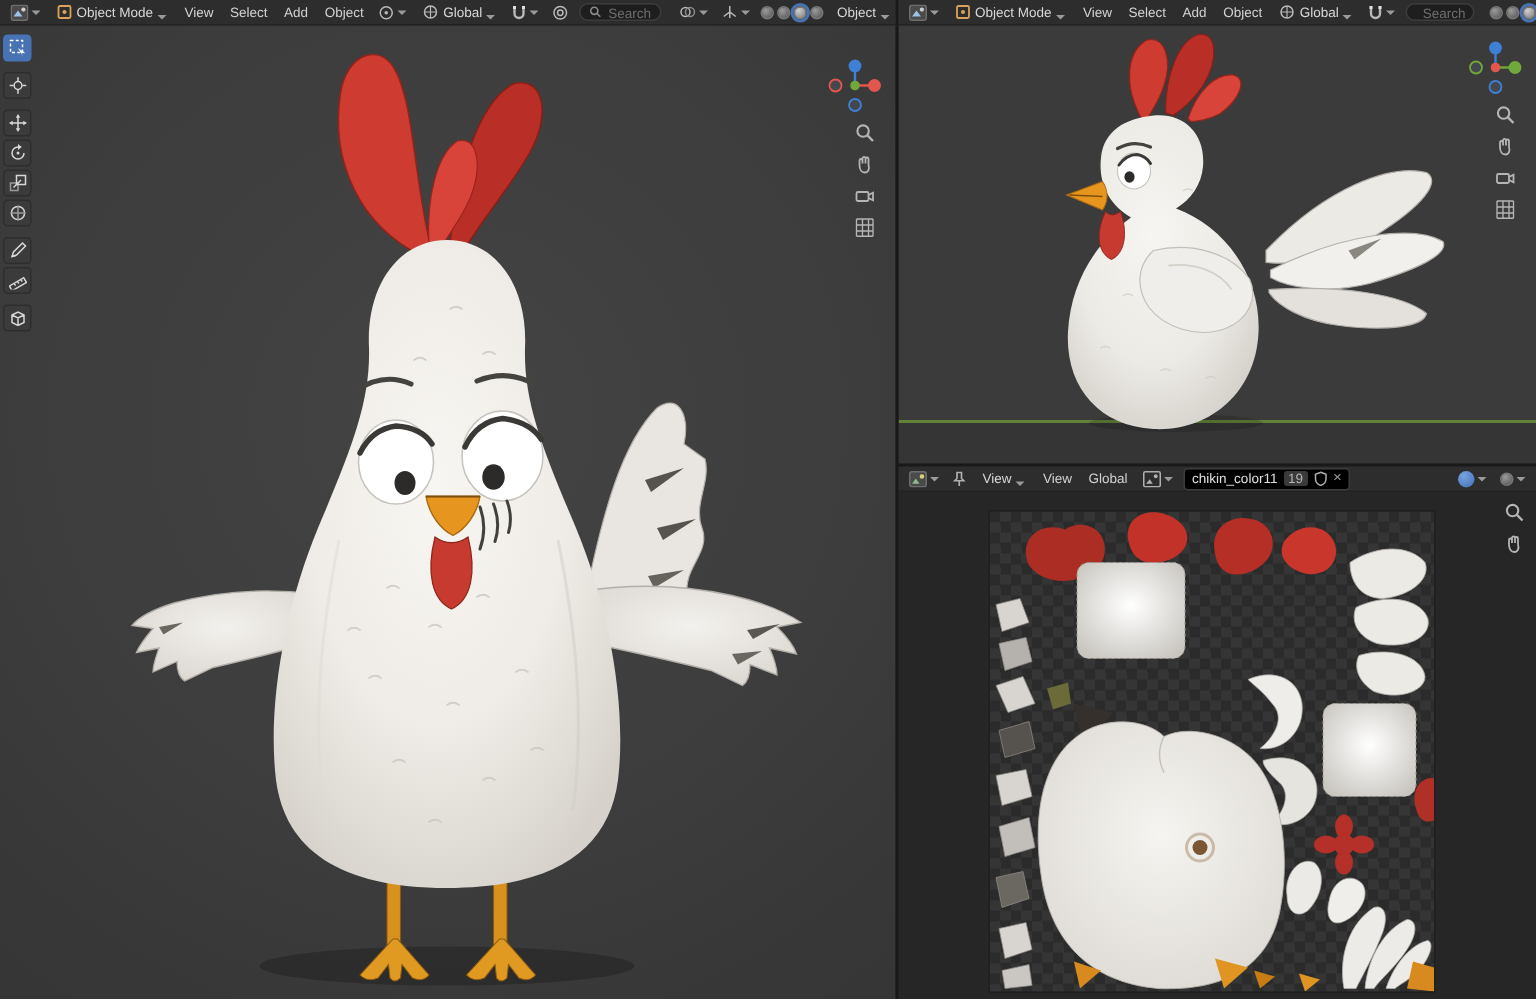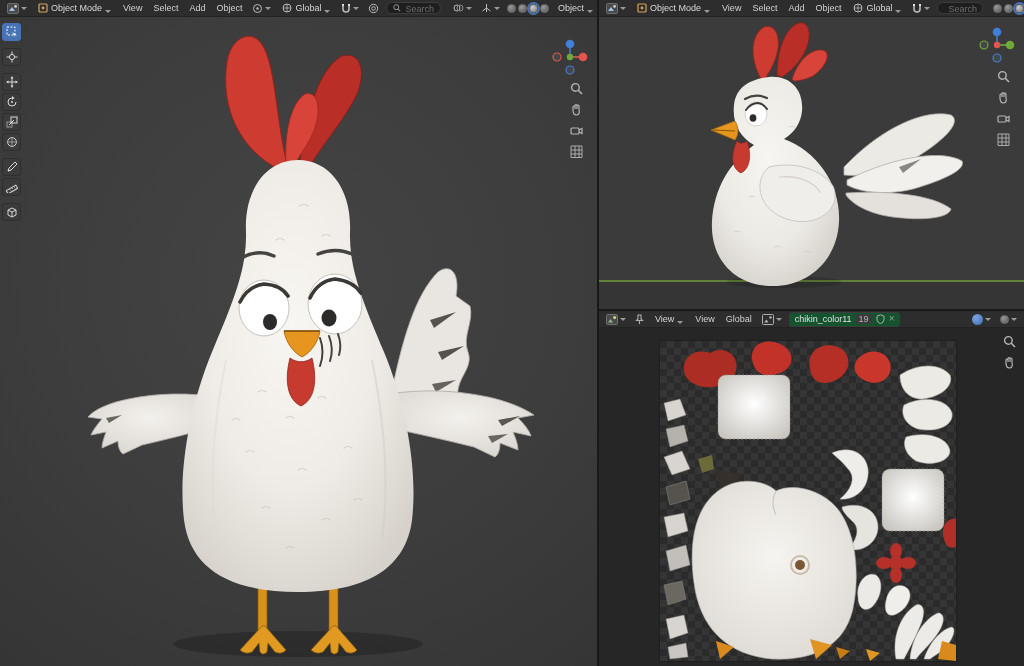--- a/index.html
+++ b/index.html
@@ -55,21 +55,21 @@
   .ground-dark { position:absolute; left:0; right:0; top:281px; bottom:0; background:#353535; }
   .ground-line { position:absolute; left:0; right:0; top:280px; height:1.5px; background:#6a8f3a; opacity:.85; }
 
   .texture {
     position:absolute; left:61px; top:30px; width:296px; height:320px;
     background-color:#2e2e2e;
     background-image: conic-gradient(#353535 25%, #2b2b2b 0 50%, #353535 0 75%, #2b2b2b 0);
     background-size:14px 14px;
     outline:1px solid #1f1f1f;
   }
-  .namepill { display:inline-flex; align-items:center; gap:4px; background:#14532d;
+  .namepill { display:inline-flex; align-items:center; gap:4px; background:#000000;
     border:1px solid #3c3c3c; border-radius:3px; padding:1px 5px; height:15px; }
   .badge { color:#b5b5b5; background:#3a3a3a; border-radius:2px; padding:0 3px; }
   .xbtn { color:#9a9a9a; font-size:10px; line-height:8px; }
 </style>
 </head>
 <body>
 
 <div class="stage">
 
   <div class="editor" id="editor-main">

